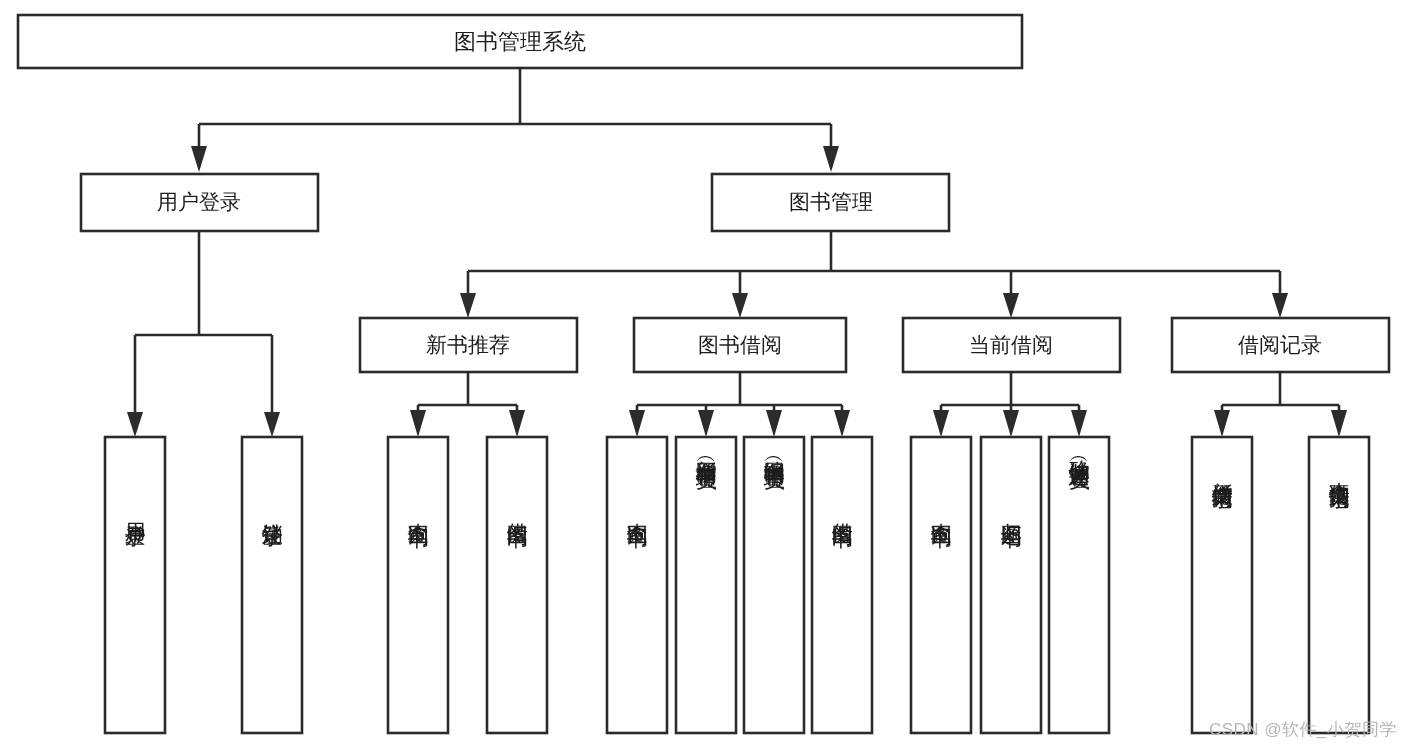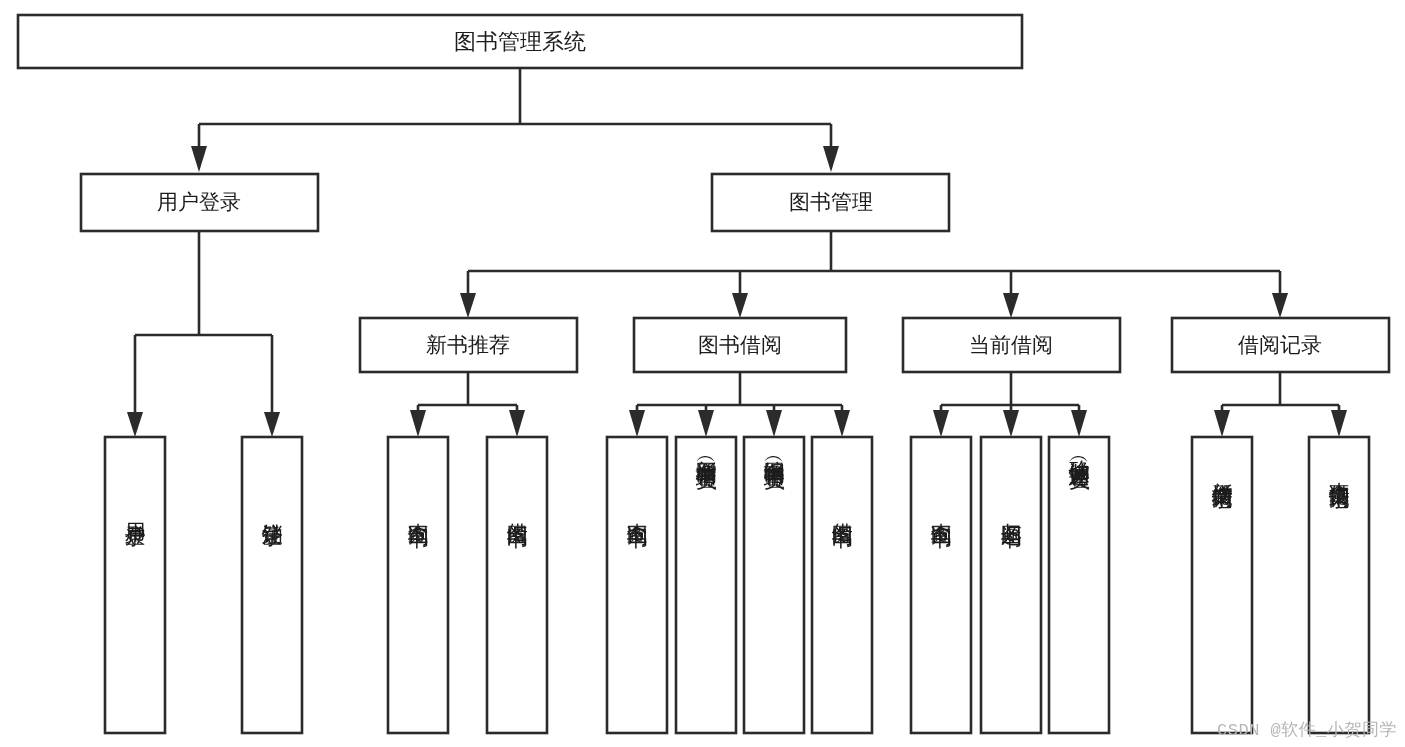--- a/index.html
+++ b/index.html
@@ -71,21 +71,21 @@
     letter-spacing: 1.5px;
     white-space: nowrap;
     text-align: center;
     pointer-events: none;
     transform: translateX(-50%);
   }
   .watermark {
     position: absolute;
     right: 8px;
     bottom: 6px;
-    font-family: Liberation Mono, monospace;
+    font-family: Liberation Sans, sans-serif;
     font-size: 17px;
     color: #b6b6b6;
     letter-spacing: 0.5px;
     white-space: nowrap;
   }
 </style>
 </head>
 <body>
 
 <div id="diagram-root">

